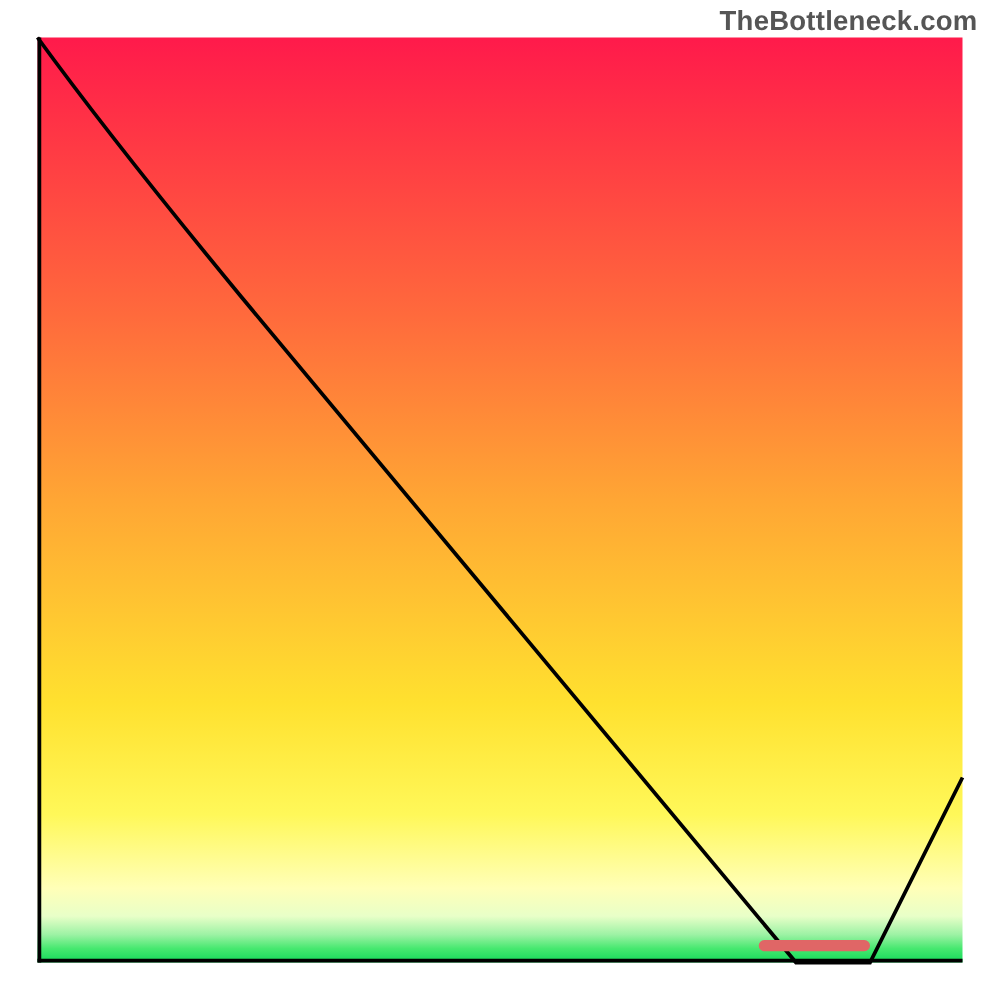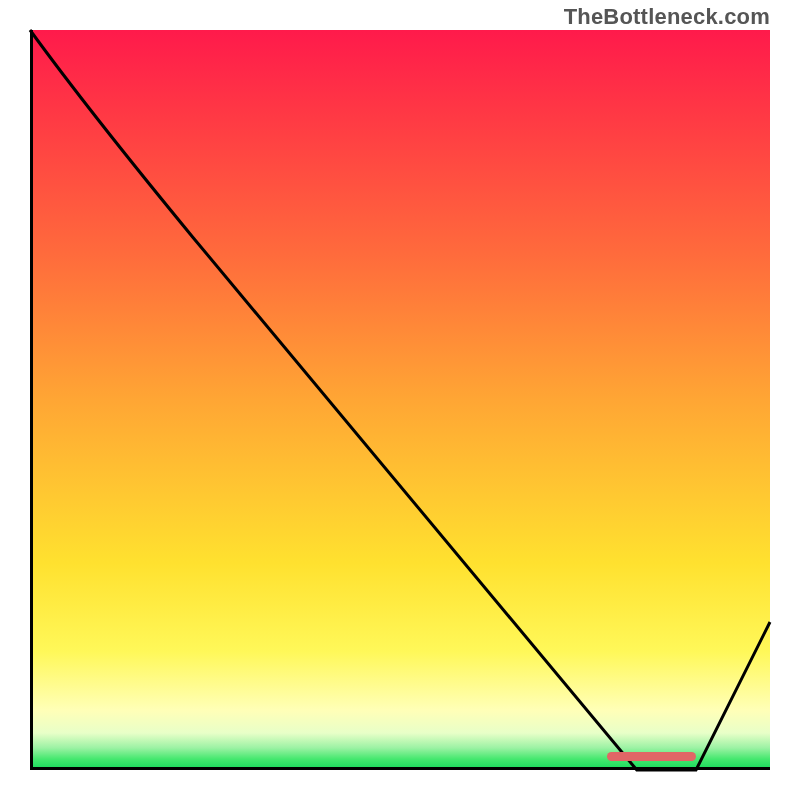--- a/index.html
+++ b/index.html
@@ -7,21 +7,21 @@
     width: 800px;
     height: 800px;
     background: #ffffff;
     position: relative;
     font-family: Arial, Helvetica, sans-serif;
     overflow: hidden;
   }
   .watermark {
     position: absolute;
     top: 4px;
-    right: 30px;
+    right: 18px;
     font-size: 22px;
     font-weight: 600;
     color: #555;
     letter-spacing: 0.2px;
   }
   .plot-area {
     position: absolute;
     left: 30px;
     top: 30px;
     width: 740px;

